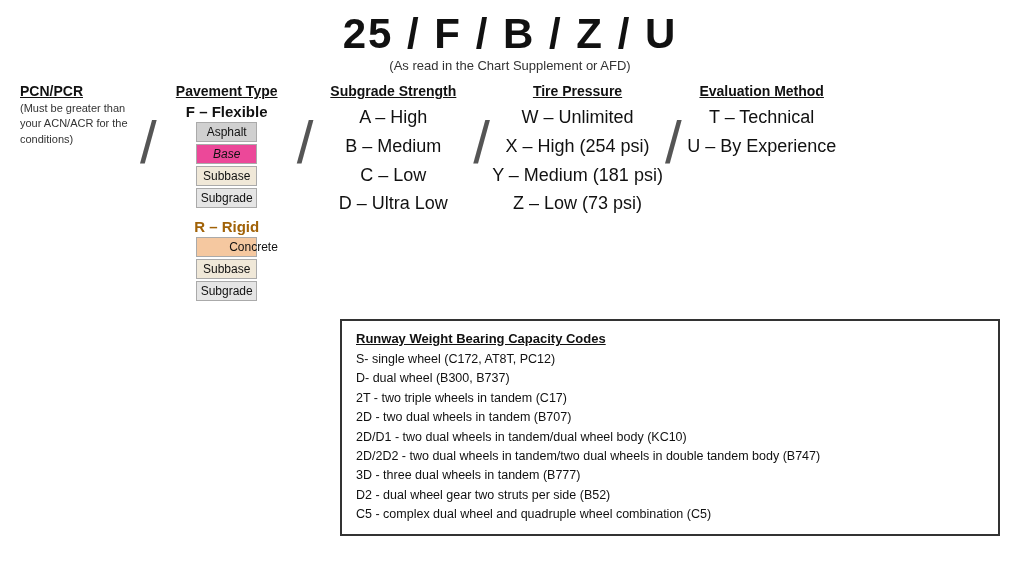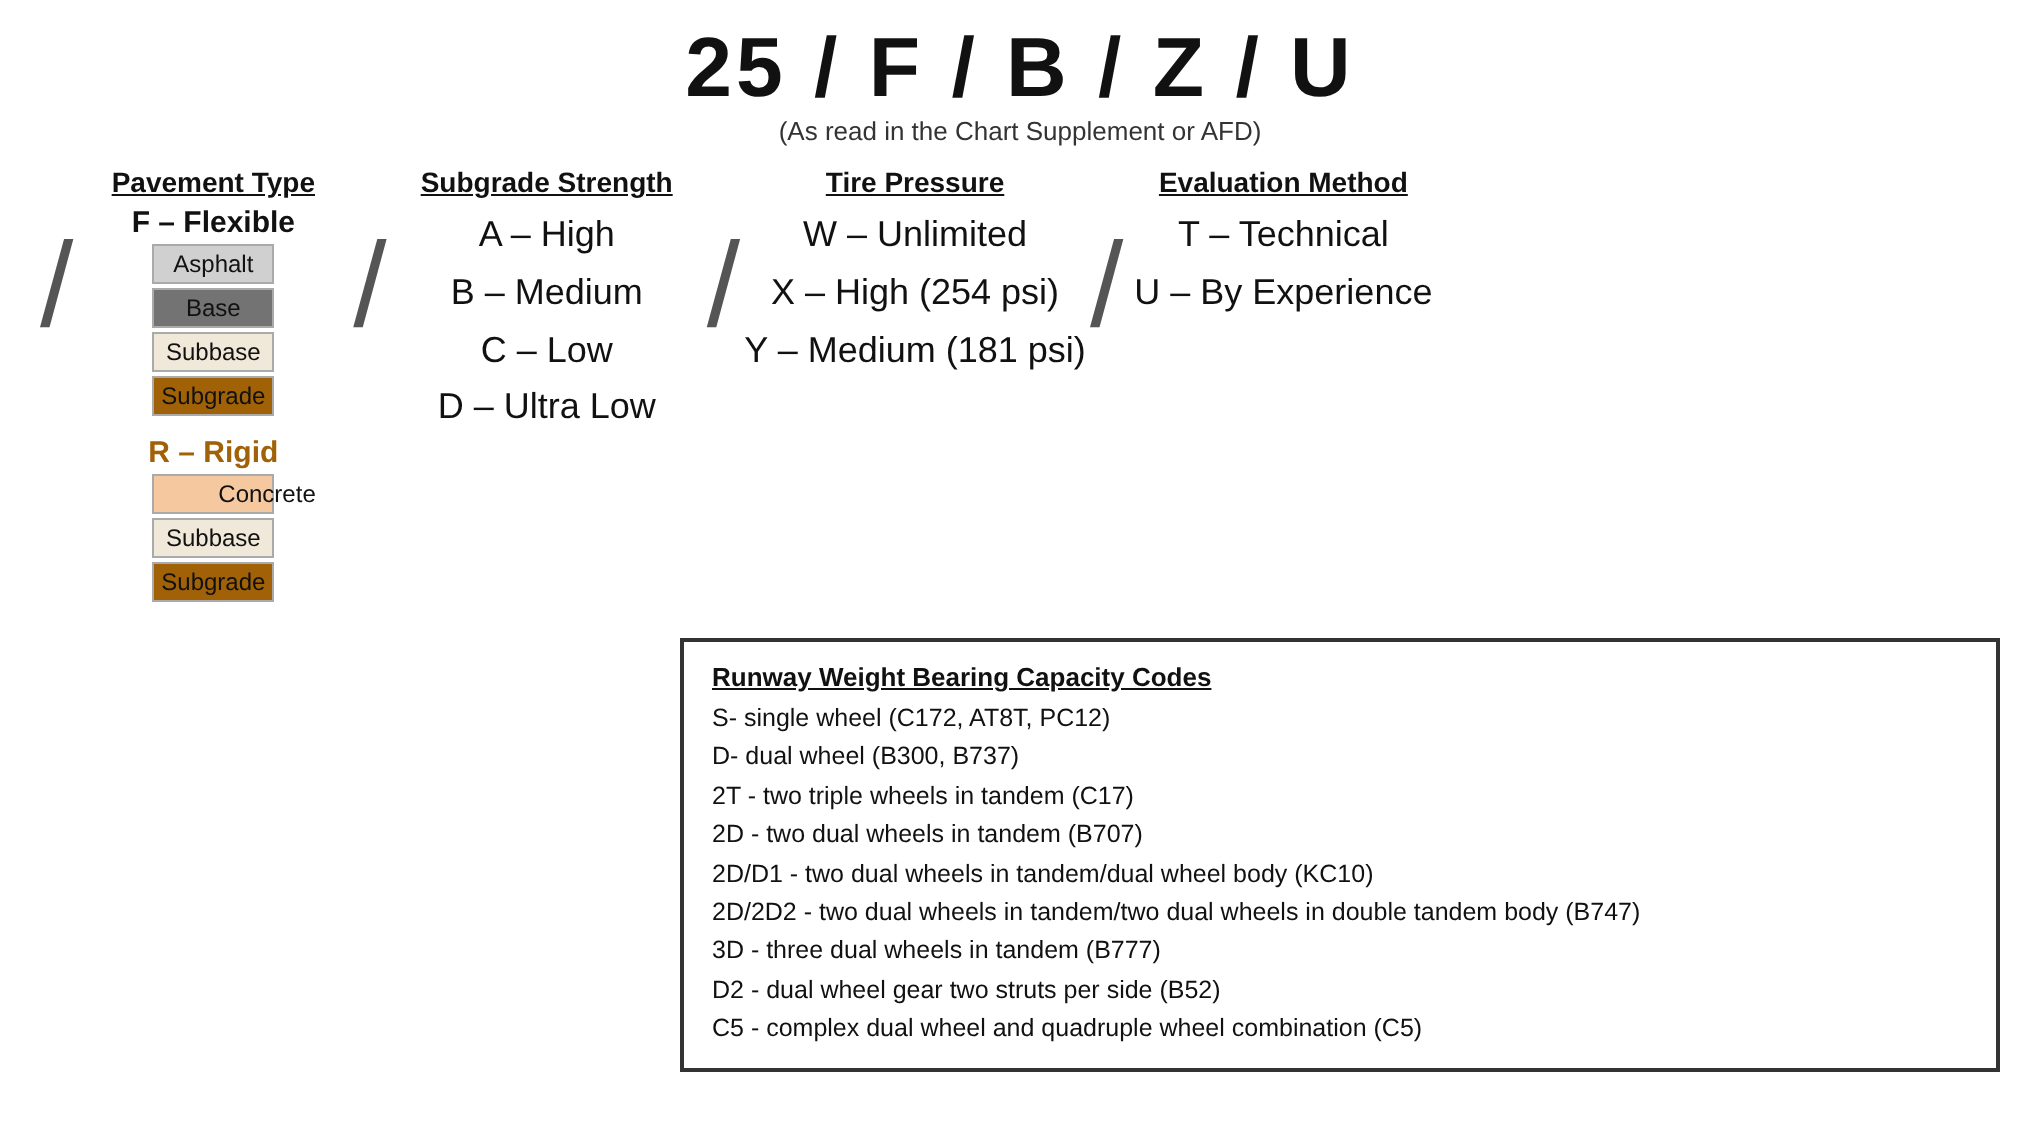--- a/index.html
+++ b/index.html
@@ -103,23 +103,23 @@
     }
     .layer-box {
       width: 61px;
       text-align: center;
       padding: 2px 0;
       font-size: 12px;
       border: 1px solid #aaa;
       margin-top: 2px;
     }
     .layer-asphalt { background: #d0d0d0; }
-    .layer-base { background: #737373; }
+    .layer-base { background: #ec4899; font-style: italic; }
     .layer-subbase { background: #f0e8d8; }
-    .layer-subgrade { background: #a16207; }
+    .layer-subgrade { background: #e5e5e5; }
     .layer-concrete { background: #f5c8a0; padding-left: 32px; }
     
     .bottom-box {
       border: 2px solid #333;
       padding: 10px 14px;
       margin-top: 8px;
       margin-left: 0;
       margin-right: 0;
       width: 680px;
       margin-left: auto;
@@ -135,20 +135,24 @@
 </head>
 <body>
 
 <div class="title-section">
   <div class="main-code">25 / F / B / Z / U</div>
   <div class="subtitle">(As read in the Chart Supplement or AFD)</div>
 </div>
 
 <div class="top-section">
 
+  <div class="column pcn-column">
+    <div class="pcn-header">PCN/PCR</div>
+    <div class="pcn-sub">(Must be greater than your ACN/ACR for the conditions)</div>
+  </div>
 
   <div class="slash">/</div>
 
   <div class="column pavement-column">
     <div class="column-header">Pavement Type</div>
     <div class="pavement-flex-label">F – Flexible</div>
     <div class="layer-box layer-asphalt">Asphalt</div>
     <div class="layer-box layer-base">Base</div>
     <div class="layer-box layer-subbase">Subbase</div>
     <div class="layer-box layer-subgrade">Subgrade</div>
@@ -171,20 +175,21 @@
   </div>
 
   <div class="slash">/</div>
 
   <div class="column tire-column">
     <div class="column-header">Tire Pressure</div>
     <div class="column-body">
       <div>W – Unlimited</div>
       <div>X – High (254 psi)</div>
       <div>Y – Medium (181 psi)</div>
+      <div>Z – Low (73 psi)</div>
     </div>
   </div>
 
   <div class="slash">/</div>
 
   <div class="column eval-column">
     <div class="column-header">Evaluation Method</div>
     <div class="column-body">
       <div>T – Technical</div>
       <div>U – By Experience</div>

